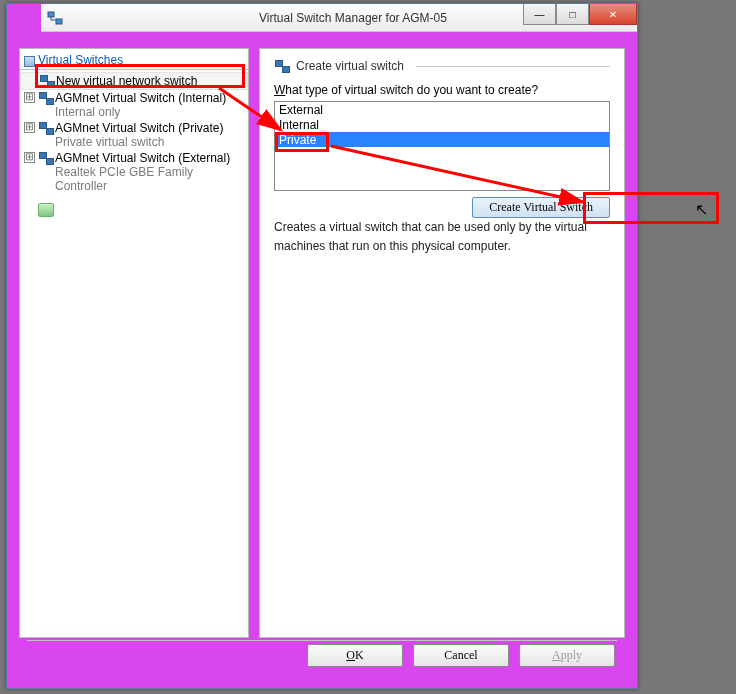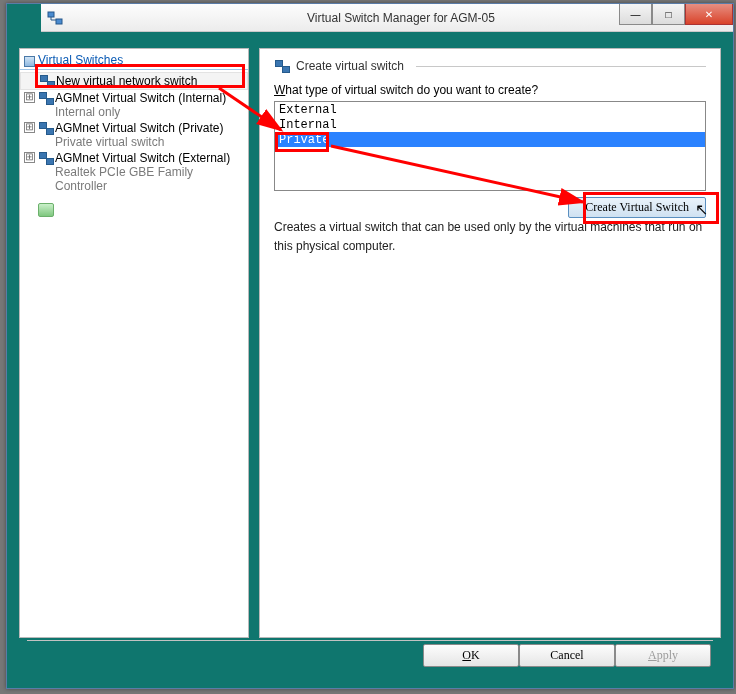--- a/index.html
+++ b/index.html
@@ -1,20 +1,20 @@
 <!DOCTYPE html>
 <html><head>
 <meta charset="utf-8">
 <style>
   * { box-sizing: border-box; }
   html,body { margin:0; padding:0; font-family: "Segoe UI", Tahoma, sans-serif; font-size:12px; color:#000; }
   body { background:#777; width:736px; height:694px; position:relative; overflow:hidden; }
 
-  .window { position:absolute; left:6px; top:3px; width:728px; height:686px;
-            background:#0f766e; border:1px solid #5a7ca8; box-shadow:0 0 4px rgba(0,0,0,.4);padding-left:34px; }
+  .window { position:absolute; left:6px; top:3px; width:632px; height:686px;
+            background:#d946ef; border:1px solid #5a7ca8; box-shadow:0 0 4px rgba(0,0,0,.4);padding-left:34px; }
 
   
   .titlebar { height:28px; background:linear-gradient(#fdfdfd,#ececec);
               border-bottom:1px solid #c9c9c9; display:flex; align-items:center; position:relative; }
   .titlebar .icon { width:16px; height:16px; margin:0 6px; }
   .titlebar .title { flex:1; text-align:center; font-size:12px; color:#333; }
   .winbtns { position:absolute; right:0; top:0; display:flex; }
   .winbtn { width:33px; height:21px; border:1px solid #8a8a8a; border-top:none;
             background:linear-gradient(#f5f5f5,#dcdcdc); display:flex; align-items:center;
             justify-content:center; font-size:10px; }
@@ -40,34 +40,34 @@
   .treeitem .ticon { width:16px; height:14px; flex:none; }
   .treeitem .txt { line-height:14px; }
   .treeitem .sub { display:block; color:#7a7a7a; font-size:12px; }
   .treeitem.sel { background:#f4f4f4; border:1px solid #e3e3e3; }
 
   
   .rp-head { display:flex; align-items:center; gap:6px; color:#333; margin-bottom:10px; }
   .rp-head .line { flex:1; height:1px; background:#c8c8c8; margin-left:6px; }
   .qlabel { margin:6px 0 4px 0; }
   .listbox { width:100%; height:90px; border:1px solid #888; background:#fff; overflow:hidden; }
-  .listbox .opt { padding:1px 4px; height:15px; line-height:14px;font-family:Liberation Mono, monospace; }
+  .listbox .opt { padding:1px 4px; height:15px; line-height:14px; }
   .listbox .opt.sel { background:#2a82ff; color:#fff; }
 
   .create-row { text-align:right; margin-top:6px; }
   button.btn { font:12px "Segoe UI"; background:linear-gradient(#fdfdfd,#e5e5e5);
                border:1px solid #8a8a8a; border-radius:2px; padding:2px 16px; min-width:82px; }
   button.btn:disabled { color:#9d9d9d; }
   button#createBtn { background:linear-gradient(#eaf3fb,#cfe1f1); border:1px solid #5a8fc0; }
 
   .desc { color:#222; line-height:19px; }
 
   
   .footer { position:absolute; left:0; right:0; bottom:10px; height:34px;
-            display:flex; justify-content:flex-end; padding-right:22px; }
+            display:flex; justify-content:flex-end; gap:10px; padding-right:22px; }
   .footer .sep { position:absolute; left:20px; right:20px; top:-4px; height:1px; background:#c2c2c2;}
   .footer button { width:96px; height:23px; }
 
   
   .neticon { display:inline-block; width:16px; height:14px; position:relative; }
   .neticon::before, .neticon::after { content:""; position:absolute; background:#3a75b0; }
   .neticon::before { width:6px; height:5px; left:1px; top:1px; border:1px solid #255a8c; }
   .neticon::after  { width:6px; height:5px; left:8px; top:7px; border:1px solid #255a8c; }
   .nicicon { display:inline-block; width:14px; height:14px; border:1px solid #6bb06b;
              background:linear-gradient(#c9f0c9,#7fc77f); border-radius:2px; }

